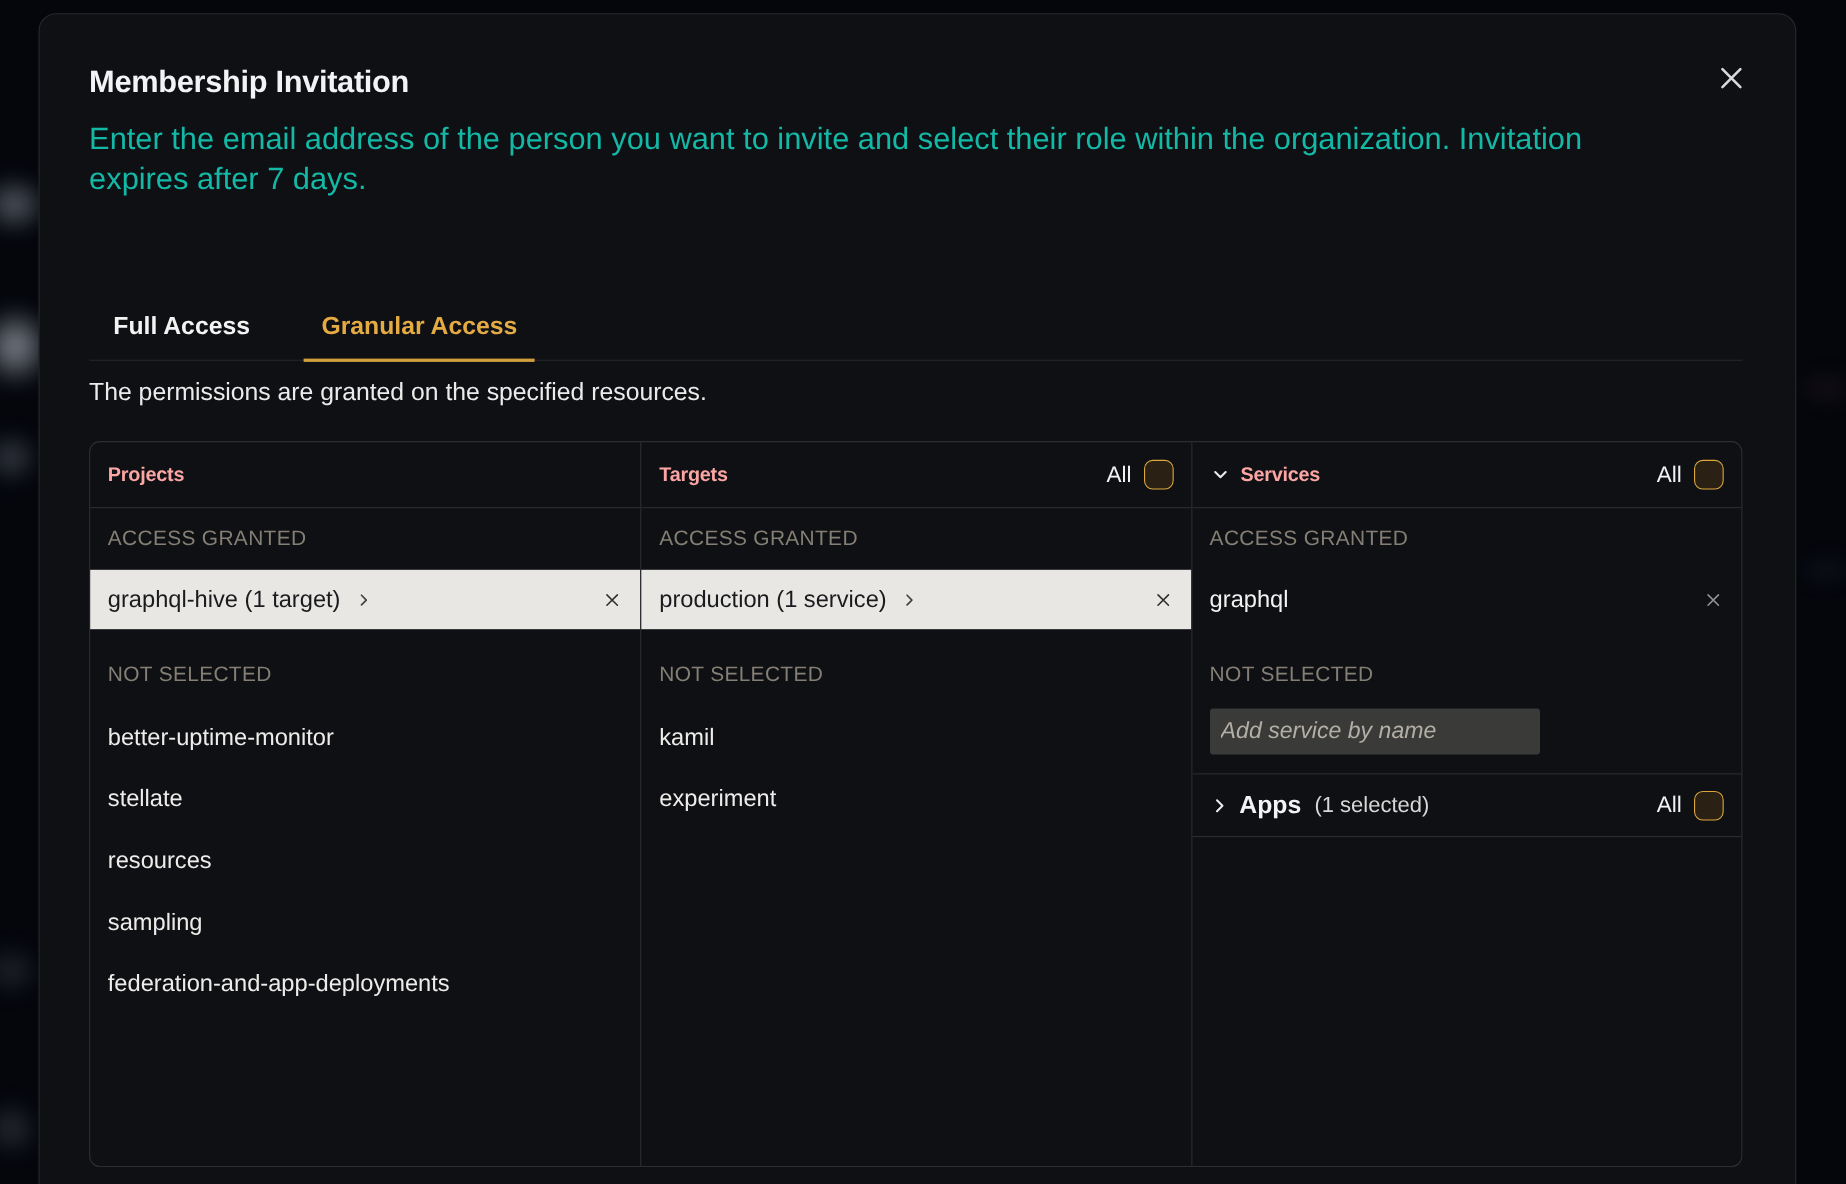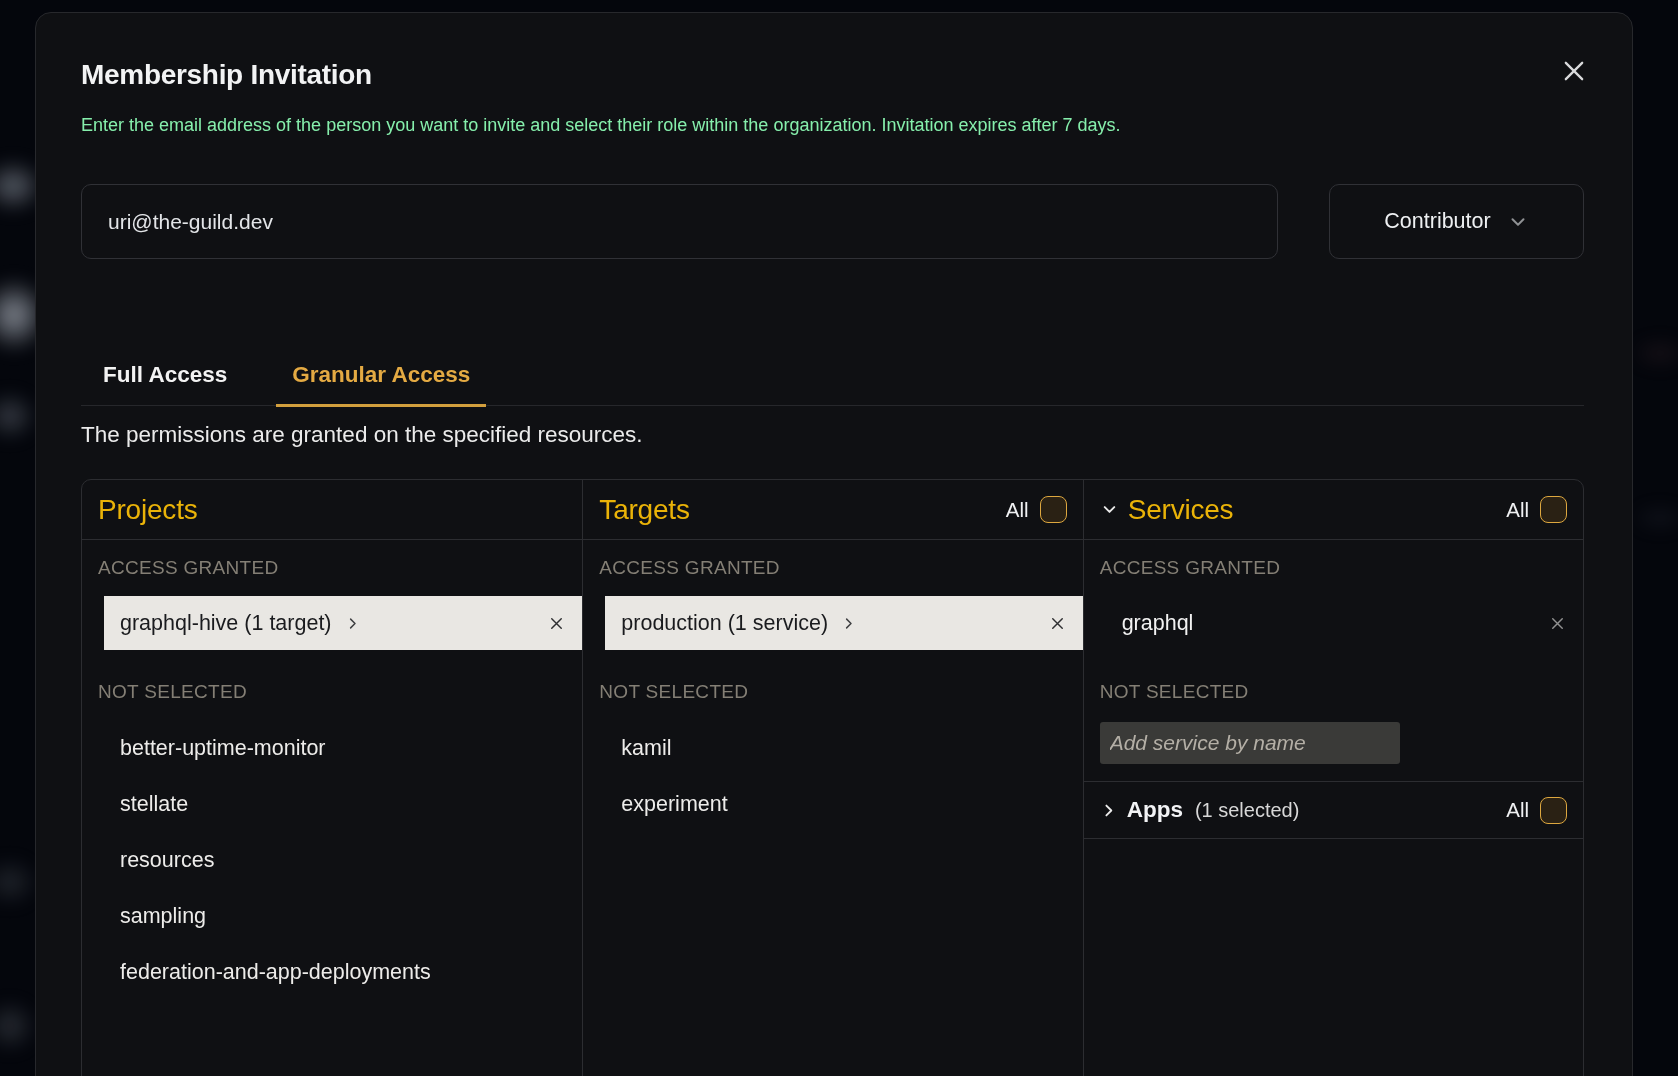--- a/index.html
+++ b/index.html
@@ -16,21 +16,21 @@
   #b6{right:-12px;top:338px;width:60px;height:30px;background:radial-gradient(closest-side,rgba(130,80,80,.18),transparent);}
   #b7{right:-12px;top:505px;width:60px;height:26px;background:radial-gradient(closest-side,rgba(100,105,120,.16),transparent);}
 
   .modal{position:absolute;left:35px;top:12px;width:1598px;height:1200px;
     background:#0f1013;border:1px solid #27282c;border-radius:16px;
     padding:46px 48px 0 45px;}
 
   .close-btn{position:absolute;top:44px;right:44px;color:#d9dadc;cursor:pointer;display:flex;}
 
   .title{font-size:28px;font-weight:700;color:#f2f3f4;letter-spacing:-.3px;}
-  .desc{margin-top:16px;font-size:18px;line-height:37px;color:#86efac;max-width:1435px;}
+  .desc{margin-top:16px;font-size:28px;line-height:37px;color:#14b8a6;max-width:1435px;}
 
   .input-row{margin-top:40px;display:flex;gap:51px;}
   .email-input{flex:1;height:75px;background:transparent;border:1px solid #303136;border-radius:10px;
     color:#e3e5e8;font-size:21px;padding:0 26px;outline:none;font-family:inherit;}
   .role-select{width:255px;height:75px;border:1px solid #303136;border-radius:10px;
     display:flex;align-items:center;justify-content:center;gap:16px;color:#eef0f2;
     font-size:21.5px;cursor:pointer;background:transparent;}
   .role-chev{color:#8f9194;display:flex;}
 
   .tabs{margin-top:103px;display:flex;gap:33px;border-bottom:1px solid #26272b;padding-left:6px;}
@@ -38,33 +38,33 @@
   .tab.active{color:#e4aa43;border-bottom:3px solid #d29f3d;margin-bottom:-2px;}
 
   .note{margin-top:16px;font-size:22.5px;color:#ebebeb;}
 
   .rtable{margin-top:31px;border:1px solid #2c2d31;border-radius:10px;
     display:grid;grid-template-columns:1fr 1fr 1fr;min-height:660px;}
   .col{min-width:0;}
   .col + .col{border-left:1px solid #2c2d31;}
   .col-header{height:60px;display:flex;align-items:center;padding:0 16px;gap:9px;
     border-bottom:1px solid #2c2d31;}
-  .col-title{font-size:28px;font-weight:400;color:#eab308;letter-spacing:-.2px;}
+  .col-title{font-size:18px;font-weight:700;color:#fca5a5;letter-spacing:-.2px;}
   .svc-chev{color:#e9e9e9;display:flex;}
   .all-wrap{margin-left:auto;display:flex;align-items:center;gap:11px;}
   .all-label{font-size:20.5px;color:#f0f1f3;}
   .checkbox{width:27px;height:27px;border-radius:8px;border:1.5px solid #dda73f;
     background:#2a2114;cursor:pointer;}
 
   .sec-label{height:56px;display:flex;align-items:center;padding:0 16px;
     font-size:19px;color:#847f75;letter-spacing:.3px;}
   .sec-label.nsl{margin-top:14px;}
 
   .row{height:54px;display:flex;align-items:center;padding:0 16px;
-    font-size:21.5px;color:#edecea;cursor:pointer;margin-left:22px;}
+    font-size:21.5px;color:#edecea;cursor:pointer;}
   .row.selected{background:#e9e7e3;color:#1a1b1e;}
   .chev{margin-left:13px;color:#3f4042;display:flex;}
   .row-x{margin-left:auto;display:flex;color:#2e2f31;cursor:pointer;}
   .row.service-granted{color:#f2f2f2;gap:36px;}
   .row.service-granted .row-x{color:#929292;}
   .item-row{height:56px;}
 
   .add-row{padding:2px 16px 17px;}
   .add-input{width:300px;height:42px;background:#3a3a38;border:none;border-radius:3px;
     padding:0 10px;font-size:21px;color:#e8e8e6;outline:none;font-family:inherit;font-style:italic;}
@@ -91,31 +91,20 @@
 
   <span class="close-btn">
     <svg width="28" height="28" viewBox="0 0 24 24">
       <path d="M5 5 L19 19 M19 5 L5 19" stroke="currentColor" stroke-width="2" stroke-linecap="round" fill="none"></path>
     </svg>
   </span>
 
   <div class="title">Membership Invitation</div>
   <div class="desc">Enter the email address of the person you want to invite and select their role within the organization. Invitation expires after 7 days.</div>
 
-  <div class="input-row">
-    <input class="email-input" type="text" value="uri@the-guild.dev" style="">
-    <div class="role-select">
-      <span>Contributor</span>
-      <span class="role-chev">
-        <svg width="22" height="22" viewBox="0 0 24 24">
-          <path d="M6 9 L12 15 L18 9" stroke="currentColor" stroke-width="2.2" fill="none" stroke-linecap="round" stroke-linejoin="round"></path>
-        </svg>
-      </span>
-    </div>
-  </div>
 
   <div class="tabs">
     <div class="tab">Full Access</div>
     <div class="tab active">Granular Access</div>
   </div>
 
   <div class="note">The permissions are granted on the specified resources.</div>
 
   <div class="rtable">
 

